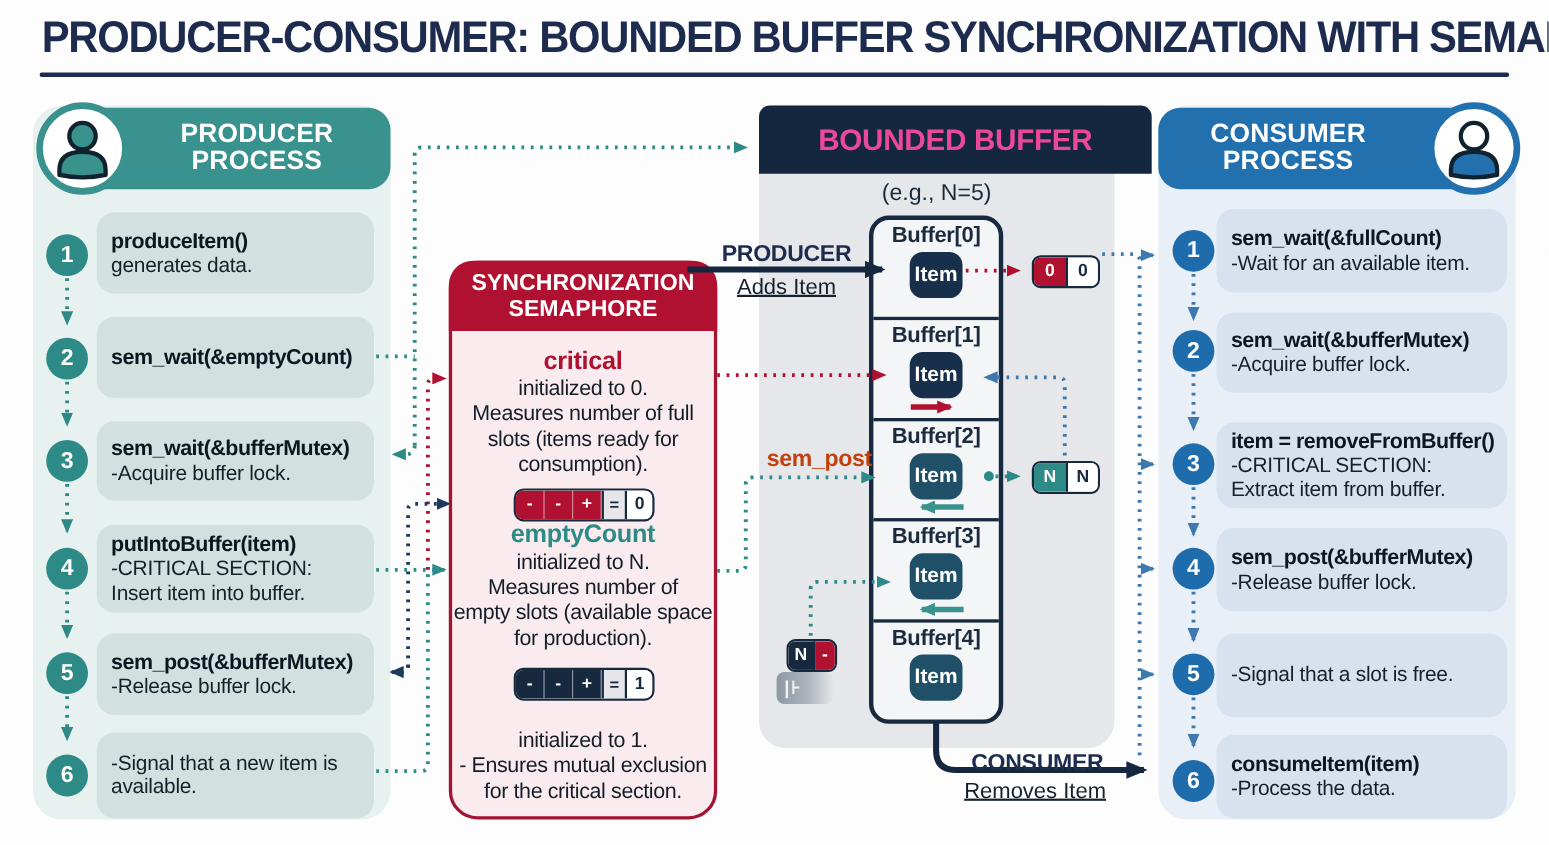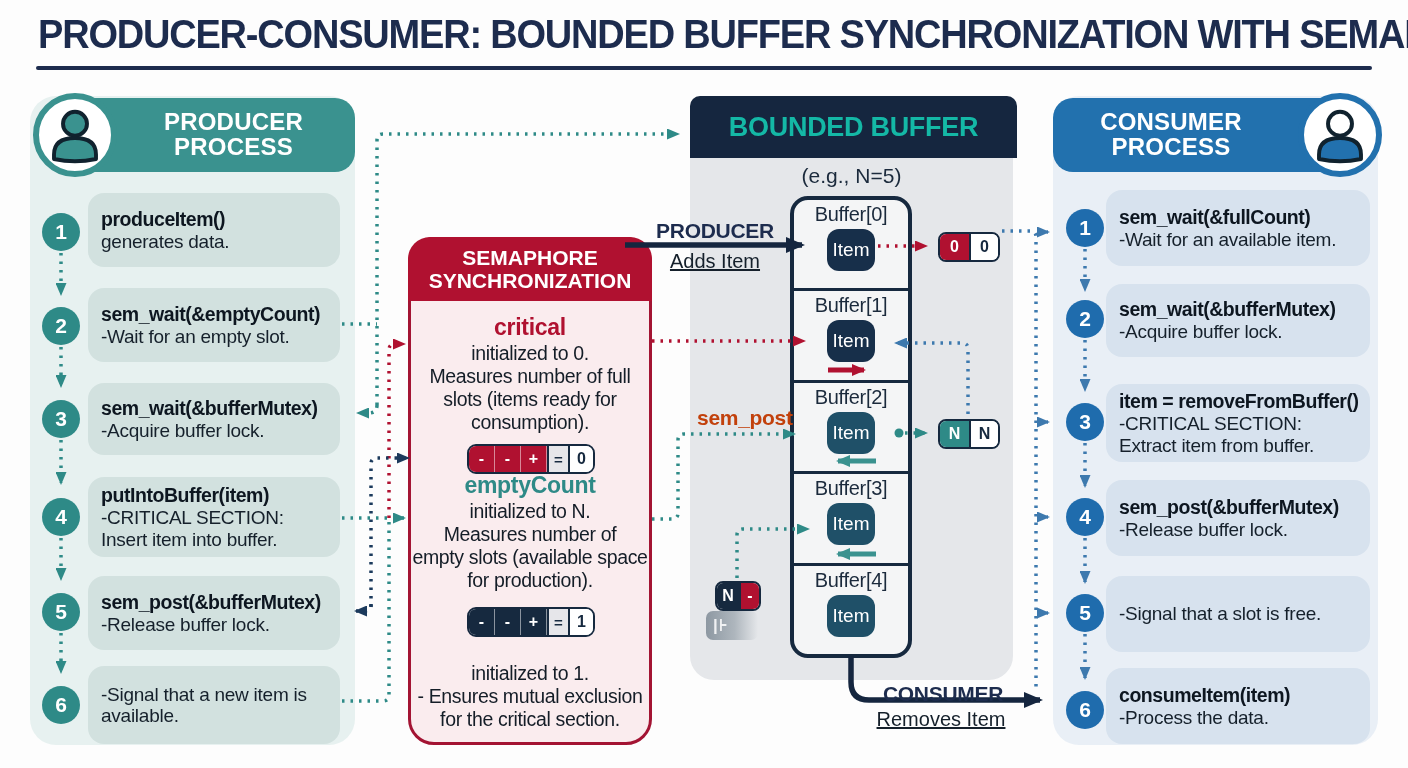--- a/index.html
+++ b/index.html
@@ -48,26 +48,26 @@
            overflow:hidden;background:#fff;z-index:6;}
   .counter .op{width:26px;display:flex;align-items:center;justify-content:center;color:#fff;
                font-weight:700;font-size:16px;border-right:1.5px solid rgba(255,255,255,.5);box-sizing:border-box;}
   .counter .eq{width:23px;background:#e6e6ea;color:#16293f;font-weight:700;font-size:15px;display:flex;
                align-items:center;justify-content:center;border-right:2px solid #16293f;border-left:2px solid #16293f;box-sizing:border-box;}
   .counter .val{flex:1;background:#fff;color:#16293f;font-weight:700;font-size:16px;display:flex;
                 align-items:center;justify-content:center;}
   .op-red{background:#b01130;} .op-navy{background:#16293f;}
   
   .buffer-panel{left:690px;top:96px;width:323px;height:584px;background:#e5e7ea;border-radius:10px 10px 24px 24px;z-index:1;}
-  .buffer-header{left:690px;top:96px;width:327px;height:62px;background:#15263f;border-radius:10px 10px 0 0;
-                 display:flex;align-items:center;justify-content:center;color:#14b8a6;font-weight:700;font-size:27px;
+  .buffer-header{left:690px;top:96px;width:357px;height:62px;background:#15263f;border-radius:10px 10px 0 0;
+                 display:flex;align-items:center;justify-content:center;color:#ec4899;font-weight:700;font-size:27px;
                  letter-spacing:-0.3px;z-index:2;}
   .buffer-subtitle{left:690px;top:164px;width:323px;text-align:center;font-size:21px;color:#1b2a3c;z-index:2;}
   .buffer-col{left:790px;top:196px;width:122px;height:462px;background:#f4f5f6;border:4px solid #16293f;
-              border-radius:18px;box-sizing:border-box;display:flex;flex-direction:column;z-index:2;}
+              border-radius:18px;box-sizing:border-box;display:flex;flex-direction:column;z-index:2;font-weight:bold;}
   .buffer-cell{flex:1;border-bottom:3.5px solid #16293f;display:flex;flex-direction:column;align-items:center;}
   .buffer-cell:last-child{border-bottom:none;}
   .cell-label{font-size:20px;color:#1b2a3c;margin-top:3px;letter-spacing:-0.3px;}
   .item-badge{width:48px;height:42px;border-radius:12px;color:#fff;font-size:19px;display:flex;
               align-items:center;justify-content:center;margin-top:3px;}
   .item-navy{background:#172f4a;} .item-teal{background:#1f5068;}
   
   .lbl-navy-bold{font-weight:700;color:#1d2c4e;font-size:21px;letter-spacing:-0.3px;z-index:6;}
   .lbl-navy{color:#15202b;font-size:20px;z-index:6;text-decoration:underline;}
   .lbl-teal-bold{font-weight:700;color:#c2410c;font-size:21px;letter-spacing:-0.3px;z-index:6;}
@@ -192,21 +192,20 @@
     </div>
   <div class="abs step-pill producer-pill" style="top:193px;height:74px;">
     <div class="step-title">produceItem()</div>
     <div class="step-desc">generates data.</div>
   </div>
   <div class="abs step-circle producer-circle" style="left:42px;top:307px;">
       <span>2</span>
     </div>
   <div class="abs step-pill producer-pill" style="top:288px;height:74px;">
     <div class="step-title">sem_wait(&amp;emptyCount)</div>
-    <div class="step-desc">-Wait for an empty slot.</div>
   </div>
   <div class="abs step-circle producer-circle" style="left:42px;top:400px;">
       <span>3</span>
     </div>
   <div class="abs step-pill producer-pill" style="top:383px;height:72px;">
     <div class="step-title">sem_wait(&amp;bufferMutex)</div>
     <div class="step-desc">-Acquire buffer lock.</div>
   </div>
   <div class="abs step-circle producer-circle" style="left:42px;top:498px;">
       <span>4</span>
@@ -226,22 +225,22 @@
   <div class="abs step-circle producer-circle" style="left:42px;top:686px;">
       <span>6</span>
     </div>
   <div class="abs step-pill producer-pill" style="top:666px;height:78px;">
     <div class="step-desc">-Signal that a new item is
 available.</div>
   </div>
 
   <div class="abs sem-box"></div>
   <div class="abs sem-header">
+    <span>SYNCHRONIZATION</span>
     <span>SEMAPHORE</span>
-    <span>SYNCHRONIZATION</span>
   </div>
   <div class="abs sem-name name-red" style="top:314px;">critical</div>
   <div class="abs sem-desc" style="top:342px;">initialized to 0.
 Measures number of full
 slots (items ready for
 consumption).</div>
   <div class="abs counter" style="top:444px;">
     <span class="op op-red">-</span>
     <span class="op op-red">-</span>
     <span class="op op-red">+</span>

